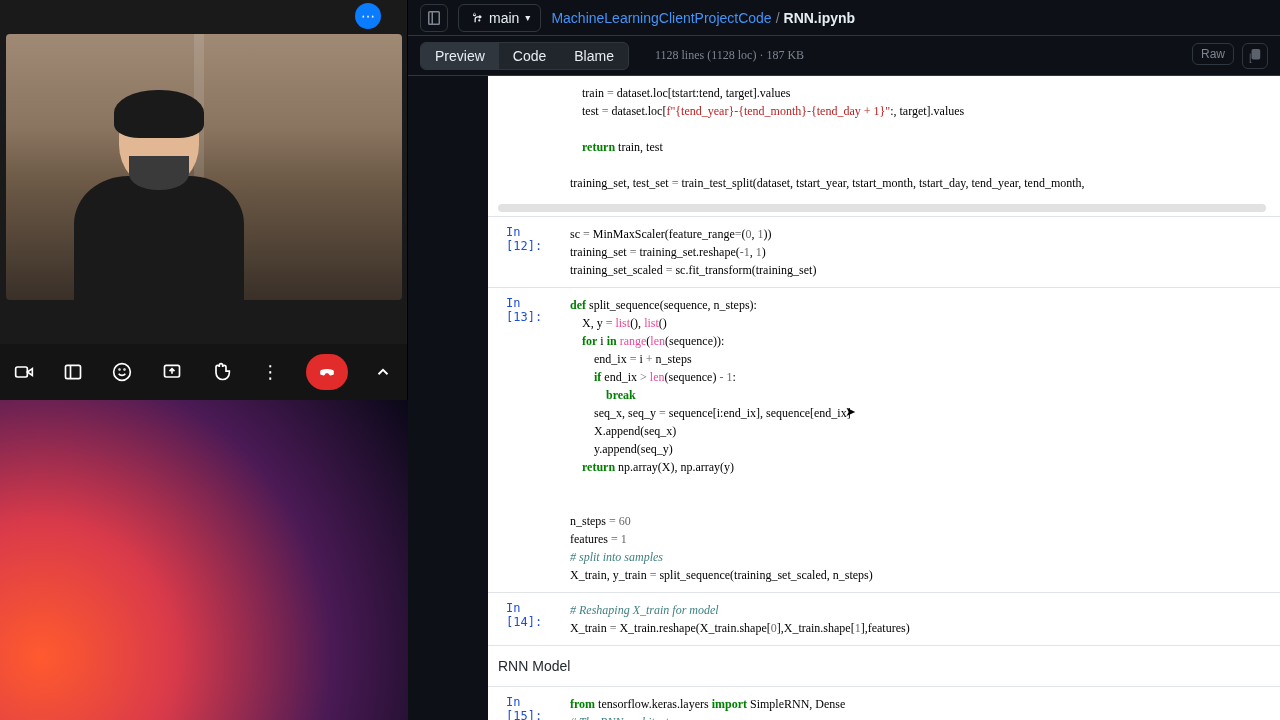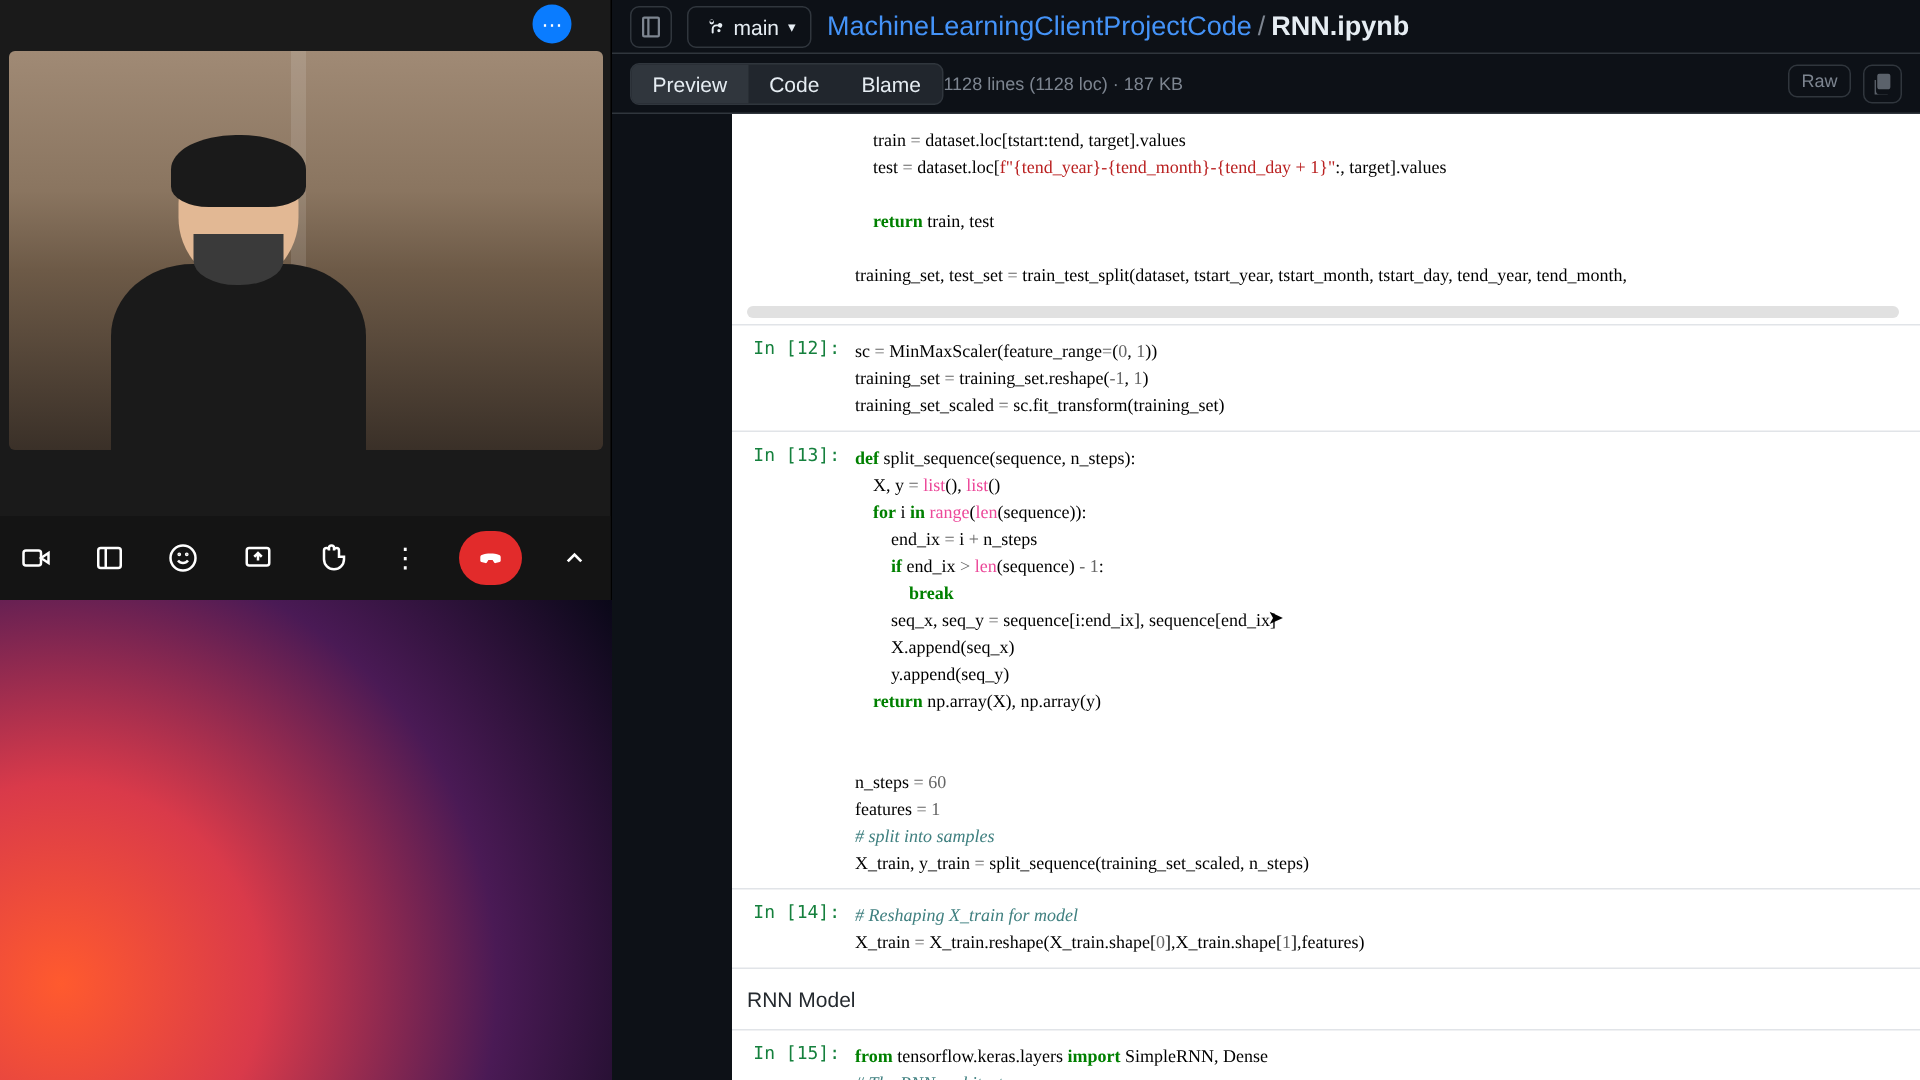--- a/index.html
+++ b/index.html
@@ -15,37 +15,37 @@
 .beard{position:absolute;left:55px;top:58px;width:60px;height:34px;background:#3a3a3a;border-radius:0 0 48% 48%}
 .body{position:absolute;left:0;top:78px;width:170px;height:150px;background:#1a1a1a;border-radius:32% 32% 8% 8%}
 .call-controls{position:absolute;left:0;bottom:320px;width:100%;height:56px;display:flex;align-items:center;justify-content:center;gap:22px;background:rgba(20,20,20,0.9);padding:0 10px}
 .ctrl-btn{width:34px;height:34px;display:flex;align-items:center;justify-content:center;color:#fff;cursor:pointer;border-radius:8px;font-size:18px}
 .ctrl-btn.hangup{width:52px;height:36px;background:#e22b2b;border-radius:20px}
 .wallpaper{position:absolute;left:0;top:400px;width:408px;height:320px;background:radial-gradient(circle at 10% 80%,#ff5a2e 0%,#d93a4a 30%,#4a1a55 65%,#0a0818 100%)}
 .right-panel{position:absolute;left:408px;top:0;width:872px;height:720px;background:#0d1117}
 .gh-header{height:36px;display:flex;align-items:center;padding:16px 12px;gap:10px;border-bottom:1px solid #30363d}
 .icon-btn{width:28px;height:28px;border:1px solid #30363d;border-radius:6px;display:flex;align-items:center;justify-content:center;color:#7d8590;cursor:pointer;font-size:14px}
 .branch-sel{height:28px;border:1px solid #30363d;border-radius:6px;display:flex;align-items:center;padding:0 10px;gap:6px;color:#e6edf3;font-size:14px;cursor:pointer}
-.breadcrumb{font-size:18px;display:flex;gap:4px}
+.breadcrumb{font-size:14px;display:flex;gap:4px}
 .breadcrumb a{color:#4493f8;text-decoration:none}
 .breadcrumb .sep{color:#7d8590}
 .breadcrumb .current{color:#e6edf3;font-weight:600}
-.gh-toolbar{height:40px;display:flex;align-items:center;padding:0 12px;gap:0;border-bottom:1px solid #30363d}
+.gh-toolbar{height:40px;display:flex;align-items:center;padding:0 12px;gap:12px;border-bottom:1px solid #30363d}
 .view-tabs{display:flex;background:#21262d;border:1px solid #30363d;border-radius:6px;overflow:hidden}
 .view-tab{padding:5px 14px;font-size:14px;color:#e6edf3;cursor:pointer}
 .view-tab.active{background:#30363d}
-.file-meta{color:#7d8590;font-size:12px;font-family:Liberation Sans, sans-serif}
+.file-meta{margin-left:14px;color:#7d8590;font-size:12px;font-family:Liberation Serif, serif}
 .raw-area{margin-left:auto;display:flex;align-items:flex-start;gap:8px}
 .raw-btn{font-size:12px;color:#7d8590;border:1px solid #30363d;border-radius:6px;padding:3px 8px;cursor:pointer}
 .copy-btn{width:26px;height:26px;border:1px solid #30363d;border-radius:6px;display:flex;align-items:center;justify-content:center;color:#7d8590;cursor:pointer;font-size:12px}
 .notebook{height:644px;overflow-y:auto;background:#0d1117}
 .nb-inner{margin-left:80px;background:#fff;color:#24292e;min-height:100%;padding-bottom:24px}
 .cell{display:flex;border-top:1px solid #e1e4e8}
 .cell.first{border-top:none}
-.prompt{width:82px;text-align:right;padding:8px 10px 8px 5px;color:#15803d;font-family:ui-monospace,SFMono-Regular,Menlo,monospace;font-size:12px;flex-shrink:0}
+.prompt{width:82px;text-align:left;padding:8px 10px 8px 18px;color:#1d4ed8;font-family:ui-monospace,SFMono-Regular,Menlo,monospace;font-size:12px;flex-shrink:0}
 .code-area{flex:1;padding:8px 14px 8px 0;font-family:Liberation Serif, serif;font-size:12px;line-height:1.5;white-space:pre;overflow-x:auto;color:#000}
 .md-cell{padding:12px 26px 12px 10px;font-size:14px;color:#24292e;border-top:1px solid #e1e4e8}
 .hscroll{height:8px;background:#e1e1e1;border-radius:4px;margin:4px 14px 4px 10px}
 .k{color:#008000;font-weight:700}
 .s{color:#ba2121}
 .n{color:#666}
 .c{color:#408080;font-style:italic}
 .o{color:#666}
 .b{color:#ec4899}
 .cursor{position:absolute;left:845px;top:404px;font-size:13px;color:#000;pointer-events:none}

